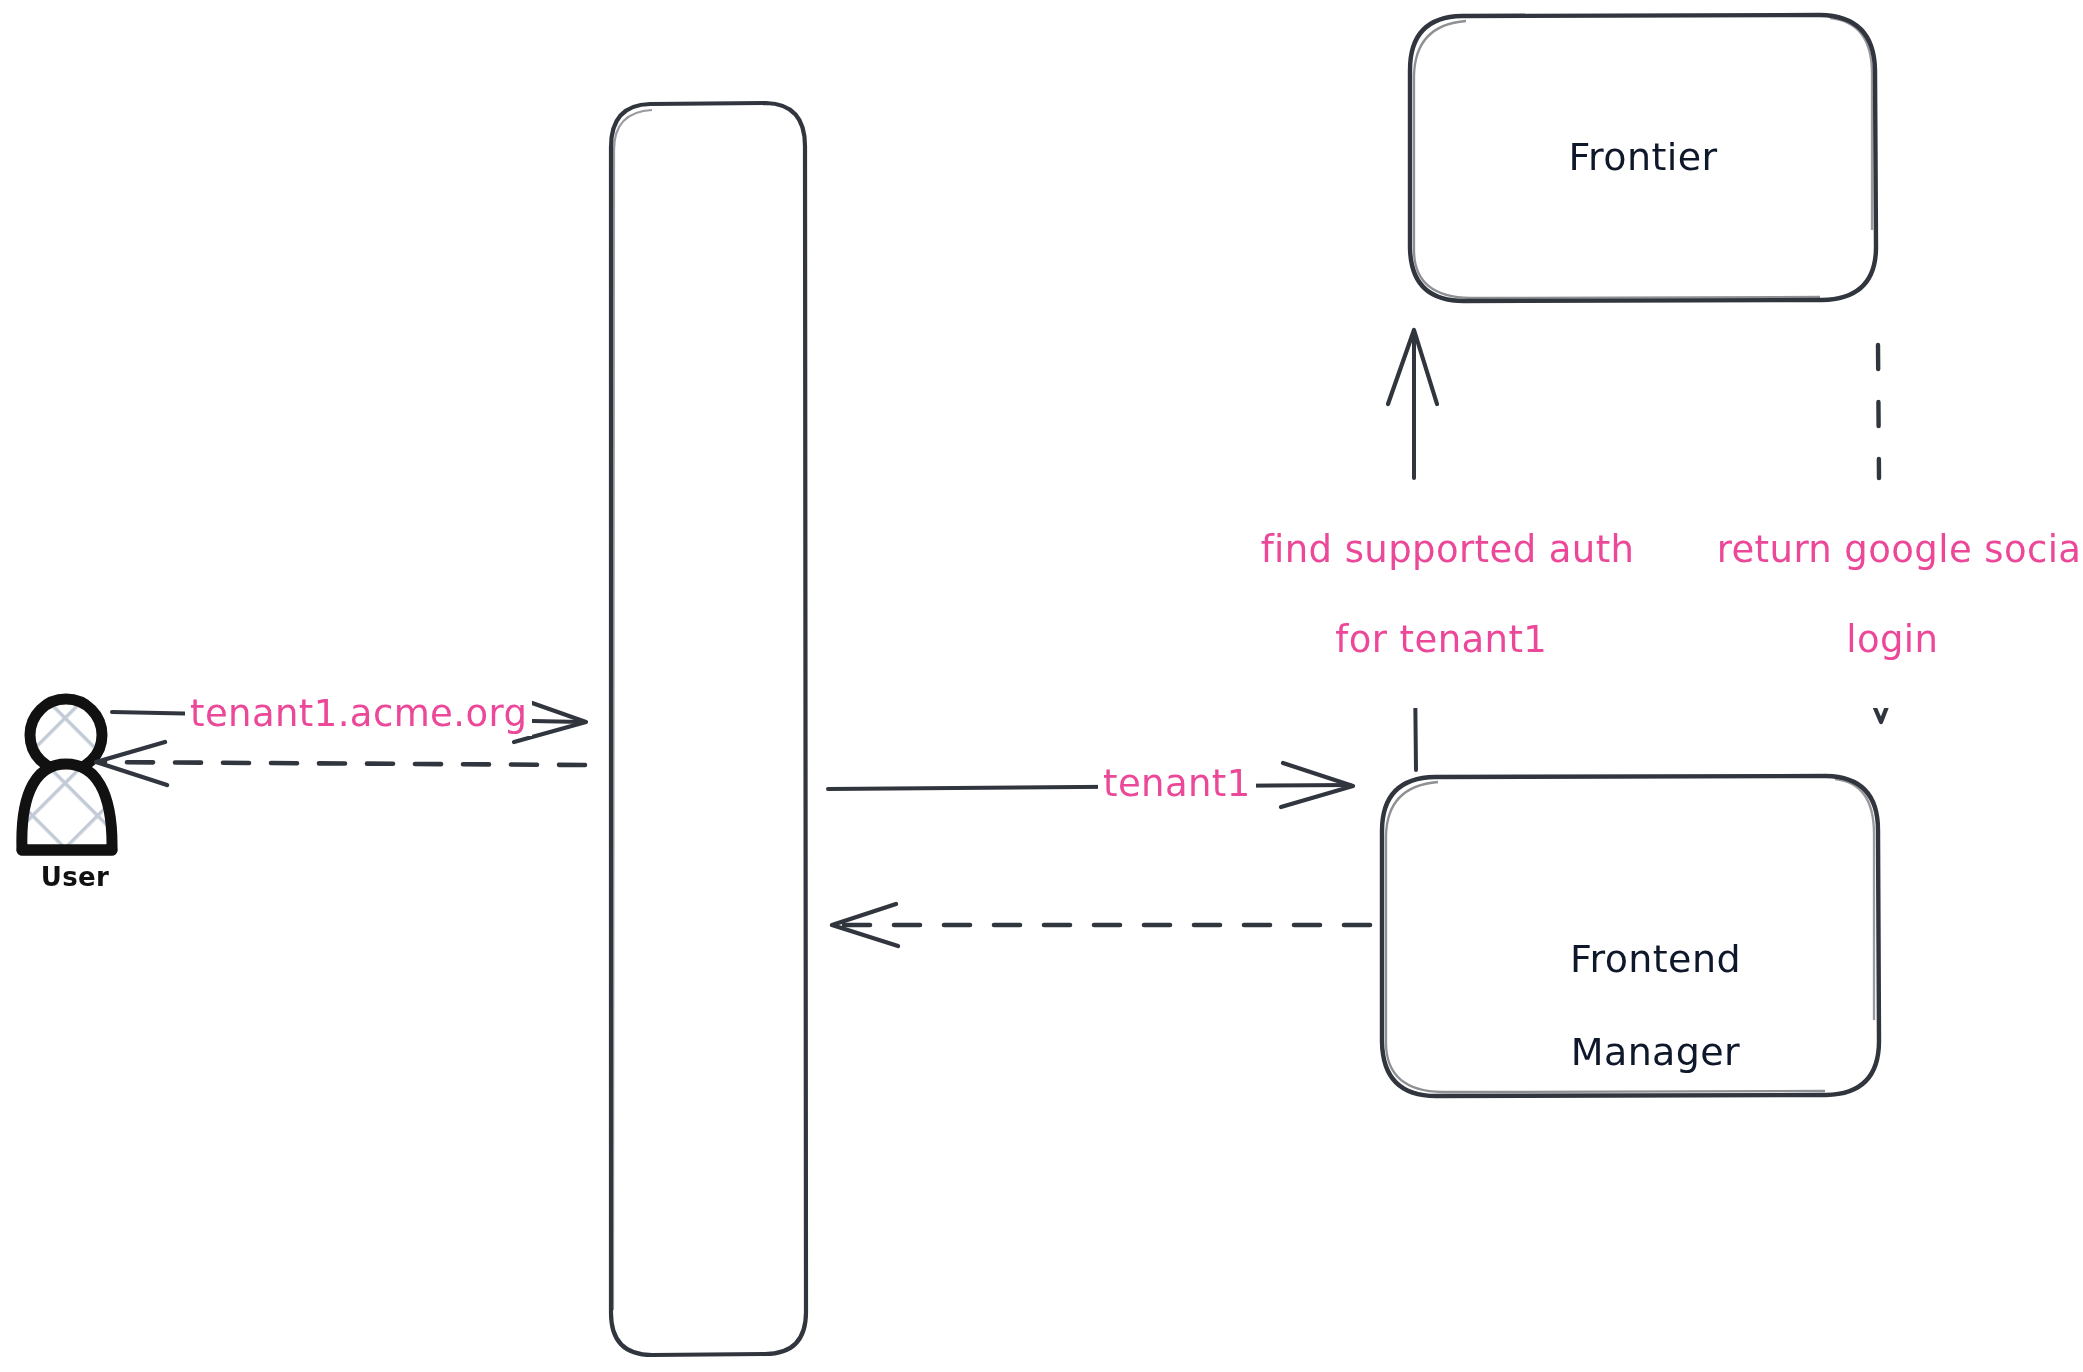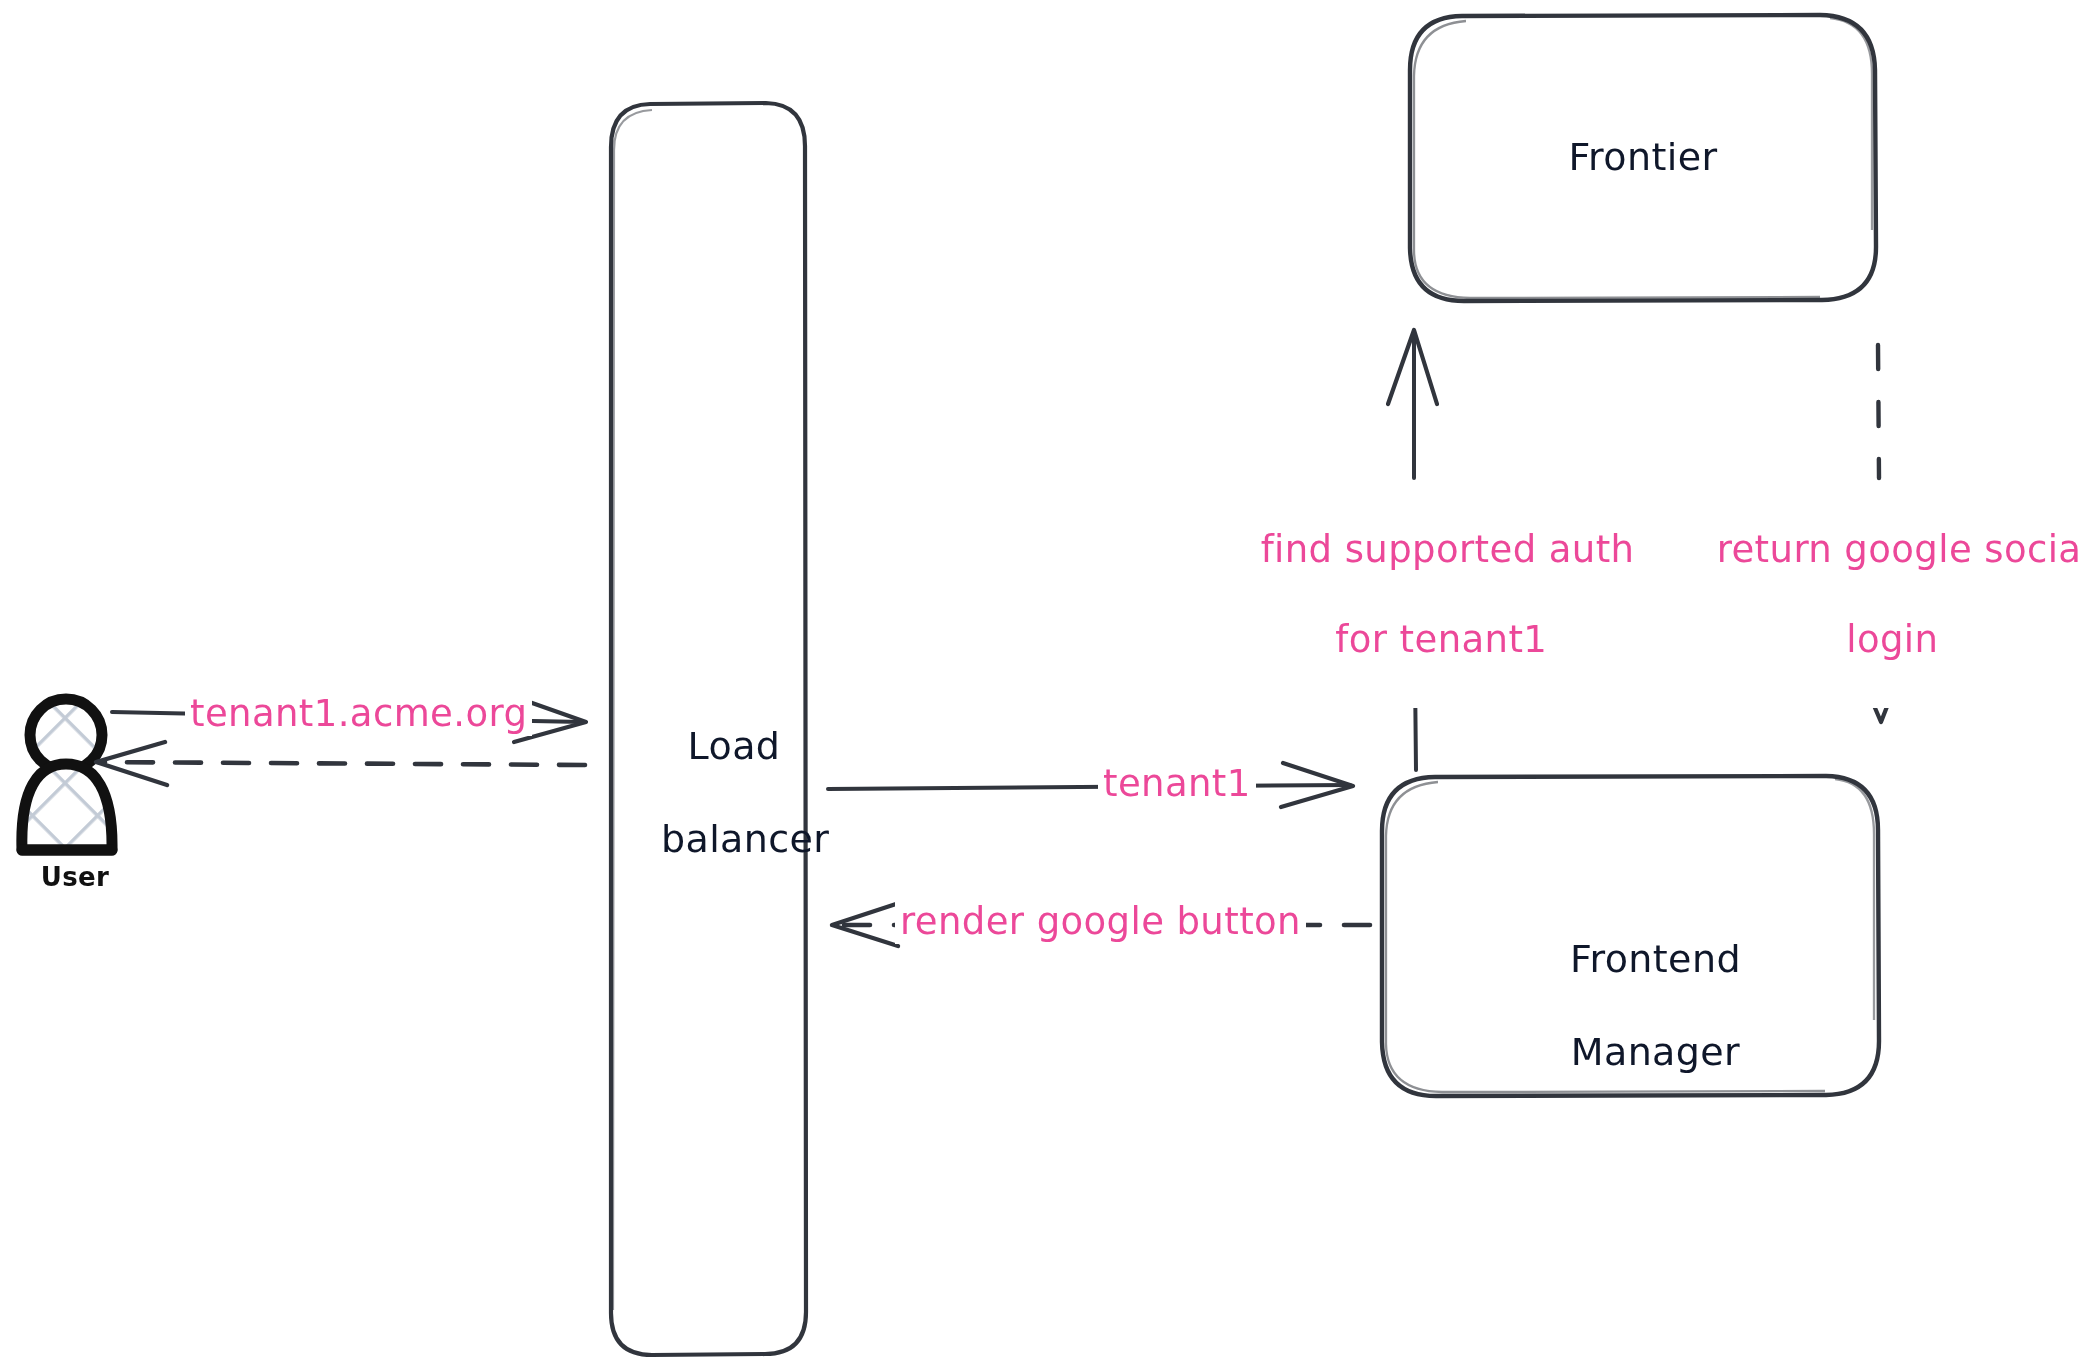--- a/index.html
+++ b/index.html
@@ -124,37 +124,32 @@
 
     <g>
       <path d="M 1878 345 L 1879 478" fill="none" stroke="#31353d" stroke-width="4.4" stroke-linecap="round" stroke-dasharray="24 33"></path>
       <path d="M 1879 578 L 1881 700" fill="none" stroke="#31353d" stroke-width="4.4" stroke-linecap="round" stroke-dasharray="24 33"></path>
       <path d="M 1858 668 L 1881 722 L 1902 668" fill="none" stroke="#31353d" stroke-width="4.2" stroke-linecap="round" stroke-linejoin="round"></path>
     </g>
   </svg>
 
   <div class="lbl user-label" style="left:20px; top:862px; width:110px;">User</div>
 
-  <div class="lbl node-label two-line" style="left:611px; top:677px; width:196px;">
-    <span>Load</span><br>
-    <span>balancer</span>
-  </div>
 
   <div class="lbl node-label" style="left:1410px; top:135px; width:466px;">Frontier</div>
 
   <div class="lbl node-label two-line" style="left:1382px; top:890px; width:497px;">
     <span>Frontend</span><br>
     <span>Manager</span>
   </div>
 
   <div class="lbl edge-label inline" style="left:185px; top:692px;">tenant1.acme.org</div>
 
   <div class="lbl edge-label inline" style="left:1098px; top:762px;">tenant1</div>
 
-  <div class="lbl edge-label inline" style="left:895px; top:900px;">render google button</div>
 
   <div class="lbl edge-label two-line" style="left:1212px; top:482px; width:410px; background:#ffffff;">
     <span>find supported auth</span><br>
     <span>for tenant1</span>
   </div>
 
   <div class="lbl edge-label two-line" style="left:1668px; top:482px; width:400px; background:#ffffff;">
     <span>return google social</span><br>
     <span>login</span>
   </div>

